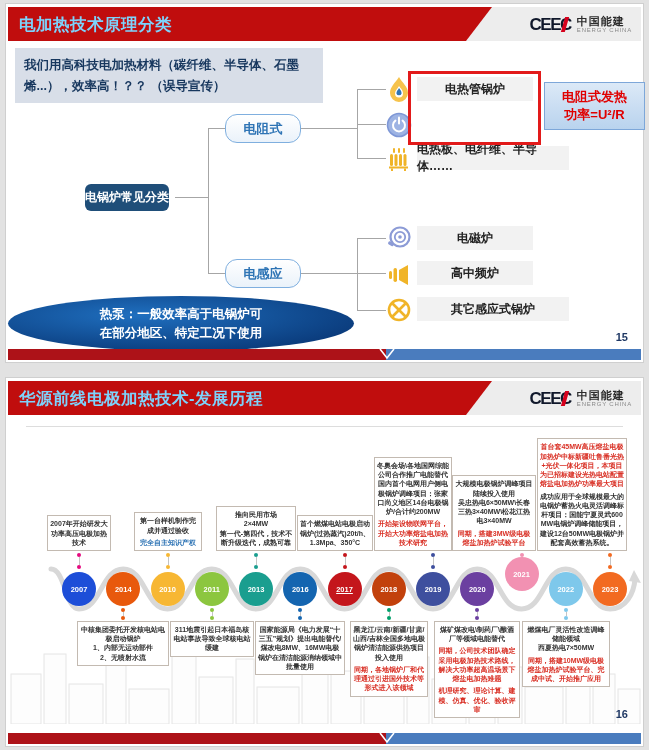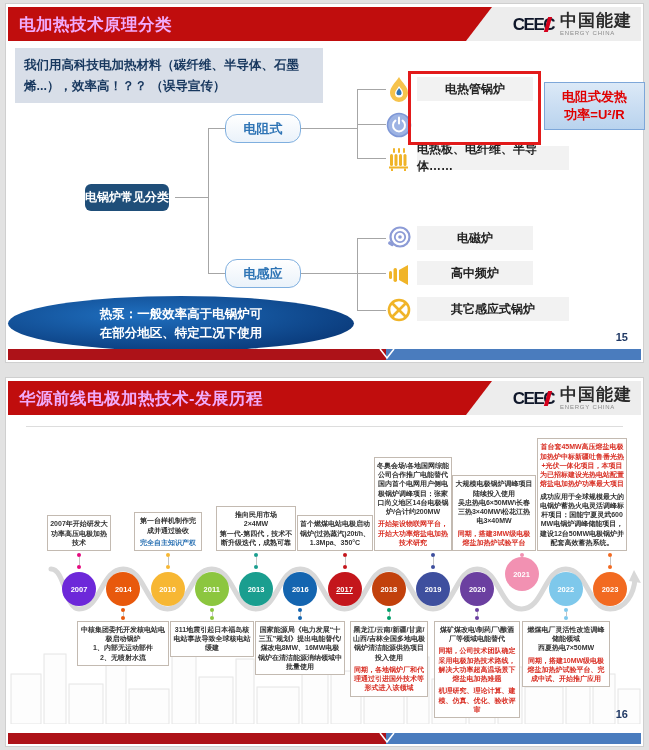--- a/index.html
+++ b/index.html
@@ -9,26 +9,26 @@
     font-family:"Liberation Sans","DejaVu Sans",sans-serif;
   }
   .slide{position:absolute;left:5px;width:639px;background:#fff;border:1px solid #cfcfcf;box-sizing:border-box;}
   #slide1{top:3px;height:360px;}
   #slide2{top:377px;height:370px;}
 
   
   .hdr-strip{position:absolute;left:2px;right:2px;top:3px;height:34px;background:#ededed;}
   .hdr-red{position:absolute;left:0;top:0;height:34px;width:484px;background:#c00d0d;
     clip-path:polygon(0 0,100% 0,calc(100% - 26px) 100%,0 100%);}
-  .hdr-title{position:absolute;left:11px;top:0;line-height:34px;color:#f0abfc;font-size:16.5px;font-weight:bold;letter-spacing:.5px;white-space:nowrap;}
+  .hdr-title{position:absolute;left:11px;top:0;line-height:34px;color:#7dd3fc;font-size:16.5px;font-weight:bold;letter-spacing:.5px;white-space:nowrap;}
   .logo{position:absolute;right:9px;top:5px;height:25px;display:flex;align-items:center;gap:6px;}
   .logo-mark{position:relative;font-size:17px;font-weight:bold;color:#0f172a;letter-spacing:-1.5px;line-height:25px;}
   .logo-slash{position:absolute;left:33px;top:5px;width:4px;height:15px;background:#d6001c;transform:skewX(-16deg);}
   .logo-txt{display:flex;flex-direction:column;line-height:1.05;}
-  .logo-cn{font-size:17px;font-weight:bold;color:#2b2b2b;letter-spacing:1px;}
+  .logo-cn{font-size:11px;font-weight:bold;color:#2b2b2b;letter-spacing:1px;}
   .logo-en{font-size:6px;color:#8a8a8a;letter-spacing:.8px;}
 
   
   .bbar{position:absolute;left:2px;right:2px;bottom:2px;height:11px;}
   .bbar .red{position:absolute;left:0;top:0;bottom:0;width:378px;background:#ad1218;}
   .bbar .blue{position:absolute;left:378px;top:0;bottom:0;right:0;background:#4a7cbe;}
   .bbar svg{position:absolute;left:370px;top:0;}
 
   .pagenum{position:absolute;right:15px;font-size:11px;font-weight:bold;color:#1f3864;}
 
@@ -238,21 +238,21 @@
         <line x1="476" y1="10" x2="476" y2="0"></line>
         <line x1="178" y1="20" x2="178" y2="8"></line>
     </g>
   </svg>
 
   <div id="tl">
     <svg id="wavesvg" width="639" height="370" viewBox="0 0 639 370">
       <path id="wavepath" d="M 45,191 C 59,191 59,231 73,231 C 95.125,231 95.125,191 117.25,191 C 139.375,191 139.375,231 161.5,231 C 183.625,231 183.625,191 205.75,191 C 227.875,191 227.875,231 250,231 C 272.125,231 272.125,191 294.25,191 C 316.375,191 316.375,231 338.5,231 C 360.625,231 360.625,191 382.75,191 C 404.875,191 404.875,231 427,231 C 449.125,231 449.125,191 471.25,191 C 493.375,191 493.375,231 515.5,231 C 537.625,231 537.625,191 559.75,191 C 581.875,191 581.875,231 604,231 C 620,231 628,215 629,201" fill="none" stroke="#d8d8d8" stroke-width="5" stroke-linecap="round"></path>
       <polygon id="wavearrow" points="623,203 635,205 628,192" fill="#d8d8d8"></polygon>
     </svg>
-  <div class="tl-year" style="left: 56px; top: 194px; background: #6d28d9;">2007</div>
+  <div class="tl-year" style="left: 56px; top: 194px; background: #1d4ed8;">2007</div>
       <div class="tl-dot" style="left: 71px; top: 175px; background: rgb(229, 9, 127);"></div>
       <div class="tl-dot" style="left: 71px; top: 187px; background: rgb(229, 9, 127);"></div>
       <div class="tl-stem" style="left: 73px; top: 179px; height: 8px;"></div>
       <div class="tl-box" style="left: 41px; width: 64px; bottom: 195px;">
         <div class="seg seg-dark">2007年开始研发大功率高压电极加热技术</div>
       </div>
       <div class="tl-year" style="left: 100.25px; top: 194px; background: rgb(232, 89, 12);">2014</div>
       <div class="tl-dot" style="left: 115.25px; top: 230px; background: rgb(232, 89, 12);"></div>
       <div class="tl-dot" style="left: 115.25px; top: 238px; background: rgb(232, 89, 12);"></div>
       <div class="tl-stem" style="left: 117.25px; top: 234px; height: 4px;"></div>

